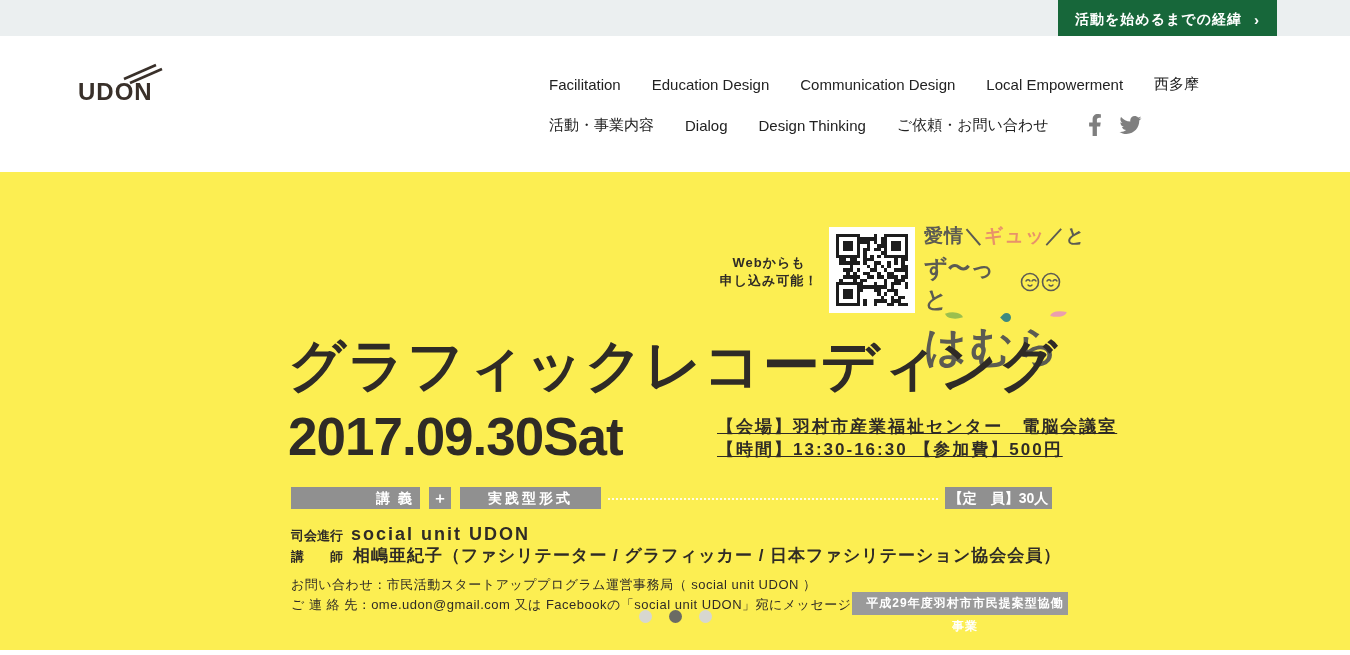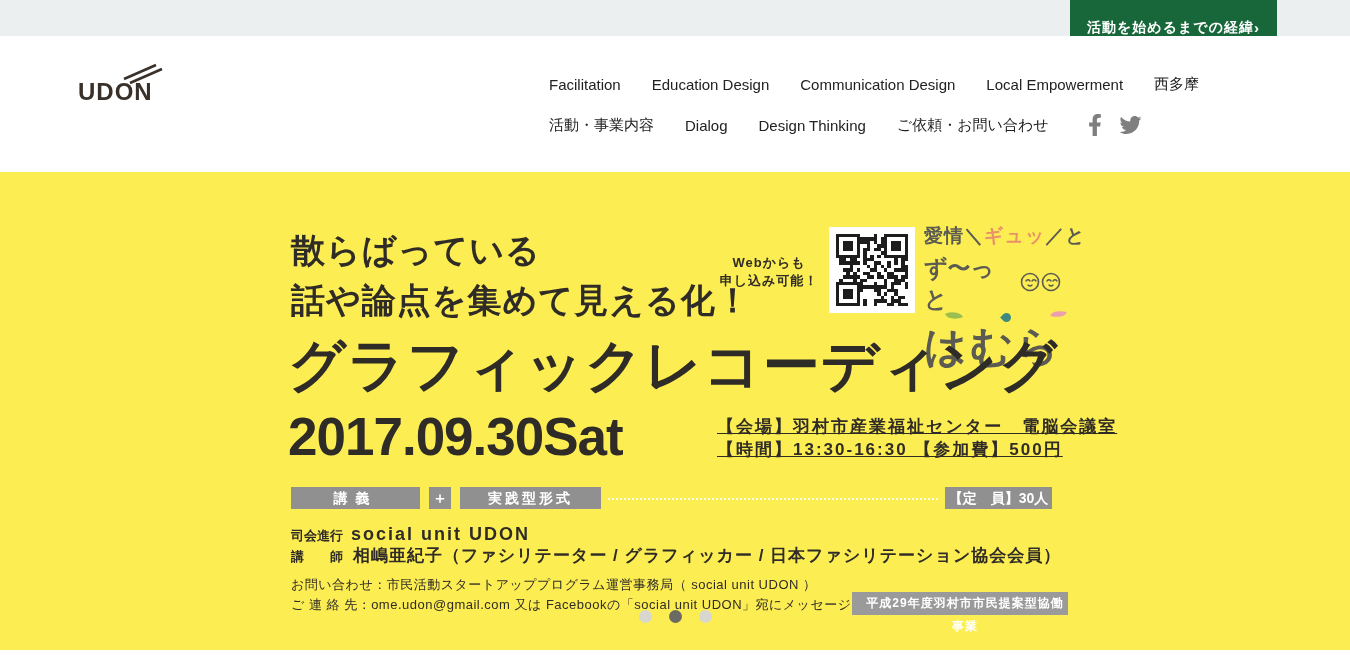--- a/index.html
+++ b/index.html
@@ -2,21 +2,21 @@
 <html><head>
 <meta charset="utf-8">
 <style>
   html,body { margin:0; padding:0; background:#fff; }
   body { font-family:"Liberation Sans","DejaVu Sans",sans-serif; color:#2f2b26; }
   .page { position:relative; width:1350px; height:655px; background:#fff; overflow:hidden; }
 
   
   .top-strip { position:absolute; top:0; left:0; width:1350px; height:36px; background:#ebeff0; }
   .cta { position:absolute; top:0; right:73px; height:39px; background:#17673a; color:#fff;
-         display:flex; align-items:center; gap:0; padding:8px 17px; font-size:14px; font-weight:bold;
+         display:flex; align-items:center; gap:12px; padding:0 17px; font-size:14px; font-weight:bold;
          cursor:pointer; letter-spacing:1px; }
   .cta .chev { font-size:15px; font-weight:bold; }
 
   
   .header { position:absolute; top:36px; left:0; width:1350px; height:136px; background:#fff; }
   .logo { position:absolute; left:78px; top:42px; font-size:24px; font-weight:800; letter-spacing:1px;
           color:#39302a; cursor:pointer; }
   .logo .sticks { position:absolute; right:-10px; top:-15px; }
   .nav-row { position:absolute; display:flex; align-items:center; gap:31px; font-size:15px; color:#222; }
   .nav-row1 { left:549px; top:39px; }
@@ -50,21 +50,21 @@
   .hero-title { position:absolute; left:288px; top:156px; font-size:57px; font-weight:800;
                 letter-spacing:1px; color:#2f2b26; white-space:nowrap; }
   .hero-date { position:absolute; left:288px; top:234px; font-size:53px; font-weight:800;
                letter-spacing:-1px; color:#2f2b26; font-family:"Liberation Sans",sans-serif; }
   .venue-block { position:absolute; left:717px; top:243px; font-size:17px; font-weight:800;
                  line-height:23px; letter-spacing:2px; color:#2f2b26; white-space:nowrap;text-decoration:underline; }
 
   .format-row { position:absolute; left:0; top:315px; width:1350px; height:22px; }
   .badge { position:absolute; height:22px; line-height:22px; background:#909090; color:#fff;
            font-weight:bold; font-size:14px; text-align:center; }
-  .badge-lecture { left:291px; width:129px; letter-spacing:8px; }
+  .badge-lecture { left:291px; width:129px; letter-spacing:8px;text-align:right; }
   .badge-plus { left:429px; width:22px; font-size:15px; }
   .badge-practice { left:460px; width:141px; letter-spacing:3px; }
   .badge-capacity { left:945px; width:107px; letter-spacing:0; }
   .dotted-line { position:absolute; left:608px; top:11px; width:330px; border-top:2px dotted rgba(255,255,255,0.85); }
 
   .mc-row { position:absolute; left:291px; top:352px; display:flex; align-items:baseline; gap:8px; }
   .mc-label { font-size:13px; font-weight:800; }
   .mc-value { font-size:18px; font-weight:800; letter-spacing:2px; }
   .lect-row { position:absolute; left:291px; top:372px; display:flex; align-items:baseline; gap:10px; }
   .lect-label { font-size:13px; font-weight:800; }
@@ -125,24 +125,20 @@
           <svg width="25" height="22" viewBox="0 0 512 512">
               <path fill="#7f7f7f" d="M459.37 151.716c.325 4.548.325 9.097.325 13.645 0 138.72-105.583 298.558-298.558 298.558-59.452 0-114.68-17.219-161.137-47.106 8.447.974 16.568 1.299 25.34 1.299 49.055 0 94.213-16.568 130.274-44.832-46.132-.975-84.792-31.188-98.112-72.772 6.498.974 12.995 1.624 19.818 1.624 9.421 0 18.843-1.3 27.614-3.573-48.081-9.747-84.143-51.98-84.143-102.985v-1.299c13.969 7.797 30.214 12.67 47.431 13.319-28.264-18.843-46.781-51.005-46.781-87.391 0-19.492 5.197-37.36 14.294-52.954 51.655 63.675 129.3 105.258 216.365 109.807-1.624-7.797-2.599-15.918-2.599-24.04 0-57.828 46.782-104.934 104.934-104.934 30.213 0 57.502 12.67 76.67 33.137 23.715-4.548 46.456-13.32 66.599-25.34-7.798 24.366-24.366 44.833-46.132 57.827 21.117-2.273 41.584-8.122 60.426-16.243-14.292 20.791-32.161 39.308-52.628 54.253z"></path>
             </svg>
         </span>
       </span>
     </nav>
   </div>
 
   <div class="hero">
 
-    <div class="catch">
-      <div>散らばっている</div>
-      <div>話や論点を集めて見える化！</div>
-    </div>
 
     <div class="web-note">
       <div>Webからも</div>
       <div>申し込み可能！</div>
     </div>
 
     <div class="qr-box">
       <svg id="qr-grid" viewBox="0 0 21 21" shape-rendering="crispEdges">
           <rect x="11" y="0" width="1" height="1"></rect>
           <rect x="7" y="1" width="1" height="1"></rect>

